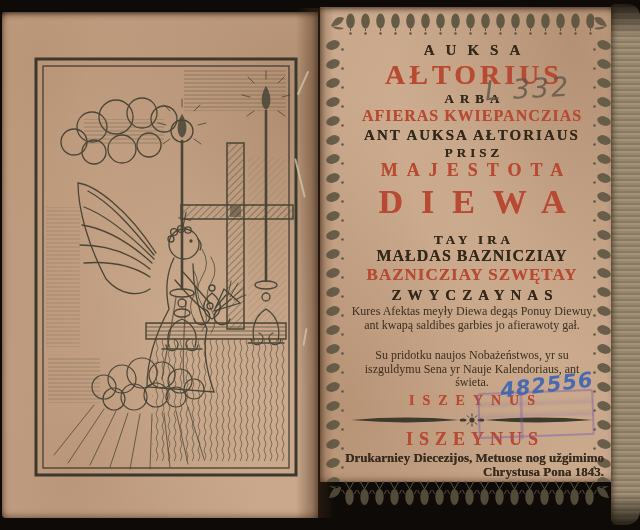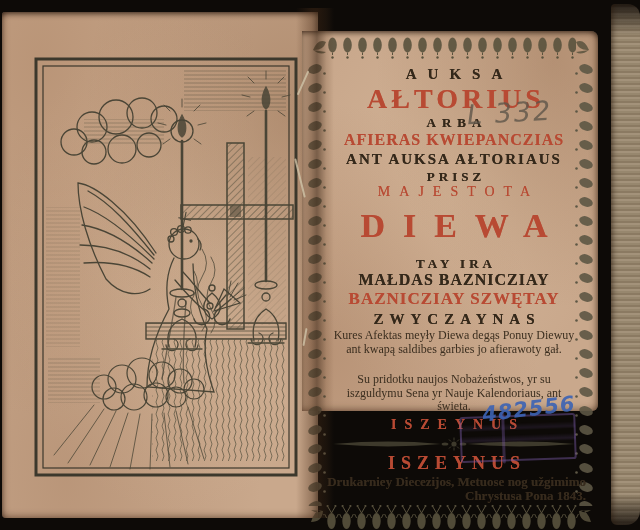--- a/index.html
+++ b/index.html
@@ -16,28 +16,27 @@
     left:2px;top:12px;width:316px;height:506px;
     border-radius:3px 0 0 4px;
     background-image:
       radial-gradient(ellipse at 12% 10%, rgba(150,105,72,.30), transparent 55%),
       radial-gradient(ellipse at 90% 20%, rgba(130,90,60,.35), transparent 50%),
       radial-gradient(ellipse at 20% 92%, rgba(150,108,78,.30), transparent 55%),
       radial-gradient(ellipse at 55% 50%, rgba(228,200,170,.35), transparent 70%);
     box-shadow: inset 0 4px 6px -3px rgba(25,12,5,.85), inset 3px 0 8px -4px rgba(60,35,20,.6), inset 0 -4px 8px -4px rgba(60,35,20,.6);
   }
   .page-right{
-    left:302px;top:7px;width:296px;height:380px;
+    left:320px;top:7px;width:296px;height:475px;
     border-radius:0 7px 6px 0;
     background-image:
       radial-gradient(ellipse at 85% 8%, rgba(140,100,70,.35), transparent 50%),
       radial-gradient(ellipse at 8% 85%, rgba(145,100,70,.30), transparent 55%),
       radial-gradient(ellipse at 50% 45%, rgba(232,205,175,.30), transparent 72%);
     box-shadow: inset 0 4px 6px -3px rgba(25,12,5,.8), inset -4px 0 9px -4px rgba(70,45,25,.65), inset 0 -4px 8px -4px rgba(60,35,20,.6);
-    margin-top: 24px;
   }
 
   
   .gutter{
     position:absolute;left:296px;top:8px;width:38px;height:510px;z-index:5;
     background:linear-gradient(90deg, rgba(80,50,28,0) 0%, rgba(75,46,26,.38) 40%, rgba(58,36,20,.55) 55%, rgba(90,58,34,.18) 80%, rgba(90,58,34,0) 100%);
     pointer-events:none;
   }
   .thread{position:absolute;background:#cfc3a8;border-radius:2px;opacity:.8;}
   .thread.t1{left:6px;top:62px;width:2px;height:26px;transform:rotate(24deg);}
@@ -68,21 +67,21 @@
   .title-area{position:absolute;left:12px;top:0;width:280px;z-index:2;}
   .ln{position:absolute;width:100%;text-align:center;white-space:nowrap;}
   .ink{color:#34281a;text-shadow:0 0 .5px rgba(52,40,26,.8);}
   .red{color:#b84a33;text-shadow:0 0 .5px rgba(184,74,51,.7);}
   .l0 {top:35px;font-size:15px;font-weight:bold;letter-spacing:11px;text-indent:11px;}
   .l1 {top:52px;font-size:28px;font-weight:bold;letter-spacing:4px;text-indent:4px;}
   .l2 {top:84px;font-size:13px;font-weight:bold;letter-spacing:6px;text-indent:6px;}
   .l3 {top:100px;font-size:16px;font-weight:bold;letter-spacing:1px;}
   .l4 {top:120px;font-size:15px;font-weight:bold;letter-spacing:2px;text-align:center;}
   .l5 {top:138px;font-size:13px;font-weight:bold;letter-spacing:4px;text-indent:4px;}
-  .l6 {top:153px;font-size:14px;font-weight:normal;letter-spacing:9px;text-indent:9px;}
+  .l6 {top:153px;font-size:18px;font-weight:bold;letter-spacing:9px;text-indent:9px;}
   .l7 {top:176px;font-size:34px;font-weight:bold;letter-spacing:18px;text-indent:18px;}
   .l8 {top:225px;font-size:13px;font-weight:bold;letter-spacing:4px;text-indent:4px;}
   .l9 {top:240px;font-size:16px;font-weight:bold;letter-spacing:1px;}
   .l10{top:258px;font-size:17px;font-weight:bold;letter-spacing:1px;}
   .l11{top:280px;font-size:15px;font-weight:bold;letter-spacing:6px;text-indent:6px;}
   .para{position:absolute;width:100%;text-align:center;font-size:12px;line-height:13.5px;color:#3b2e1f;}
   .l12{top:298px;padding:0 14px;width:252px;}
   .l13{top:342px;padding:0 16px;width:248px;}
   .l14{top:386px;font-size:14px;font-weight:bold;letter-spacing:8px;text-indent:8px;}
   .divider{position:absolute;left:15px;top:405px;}

